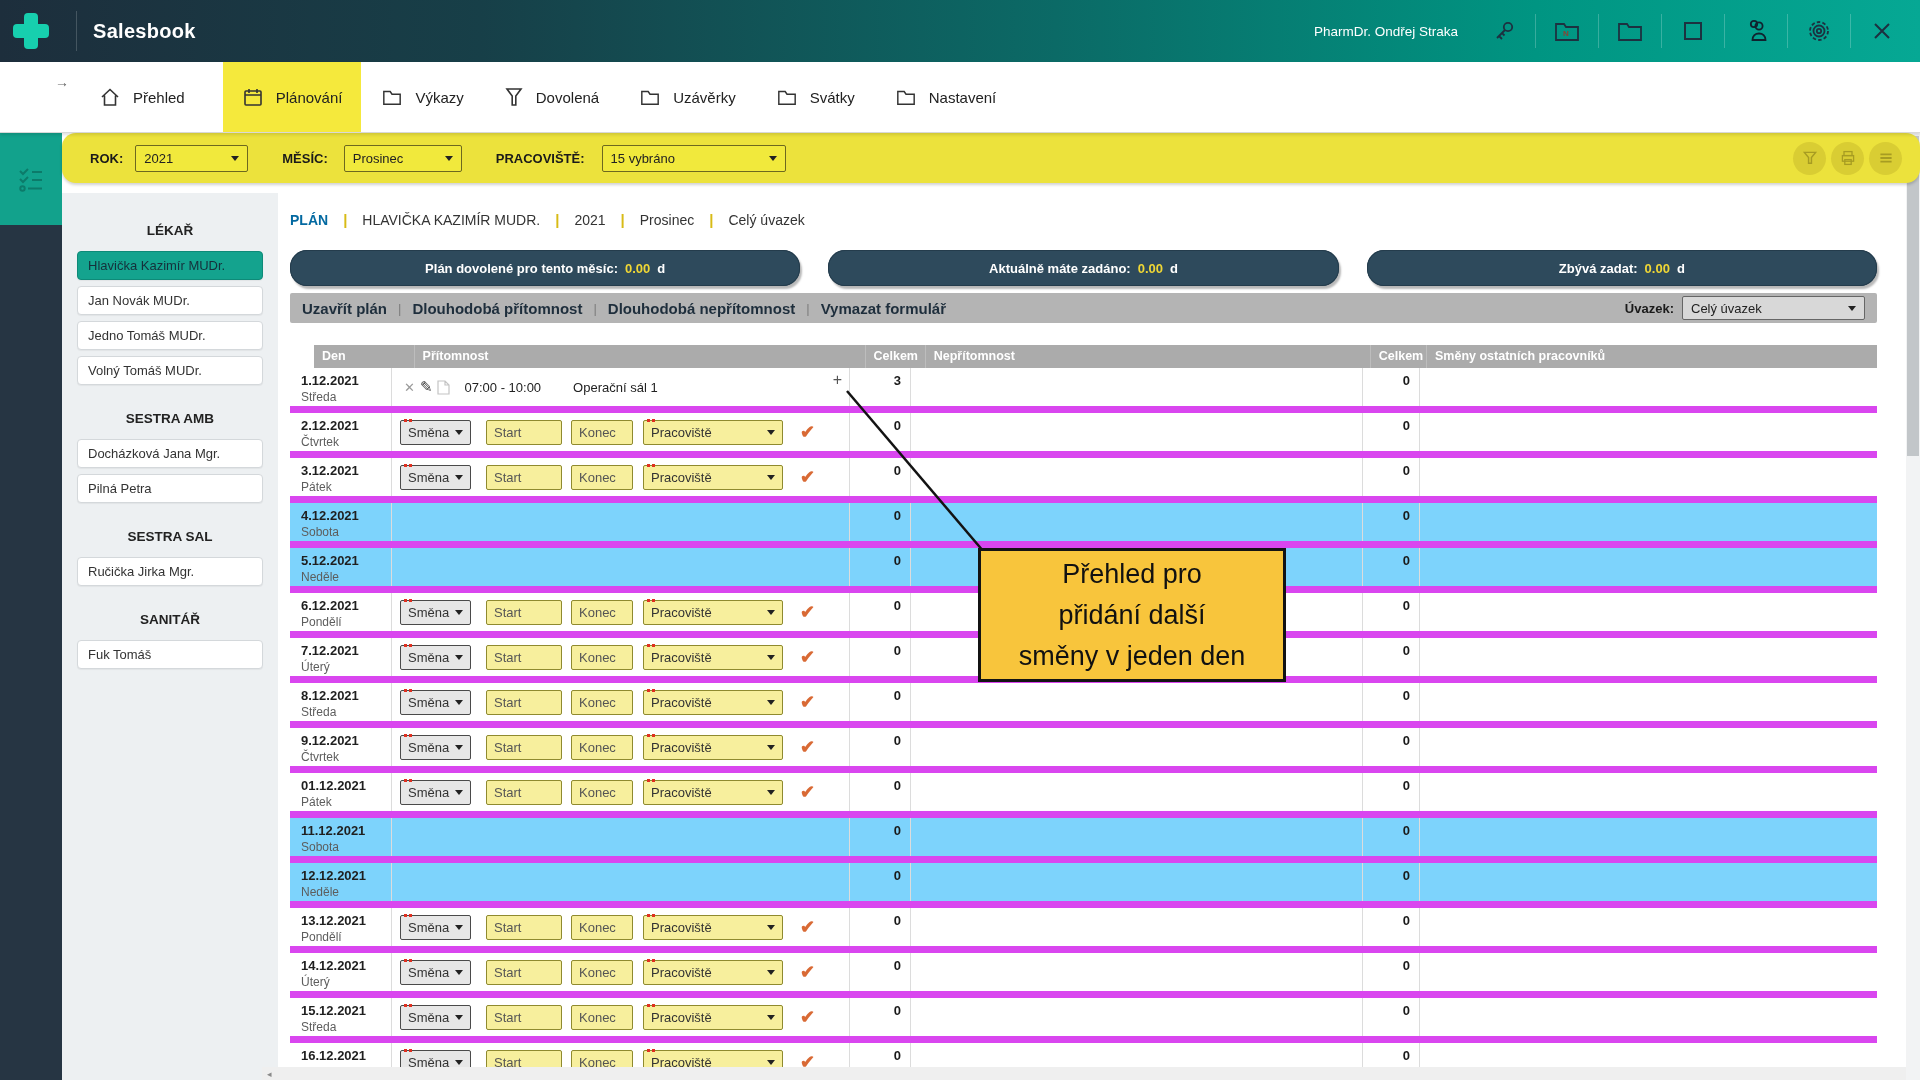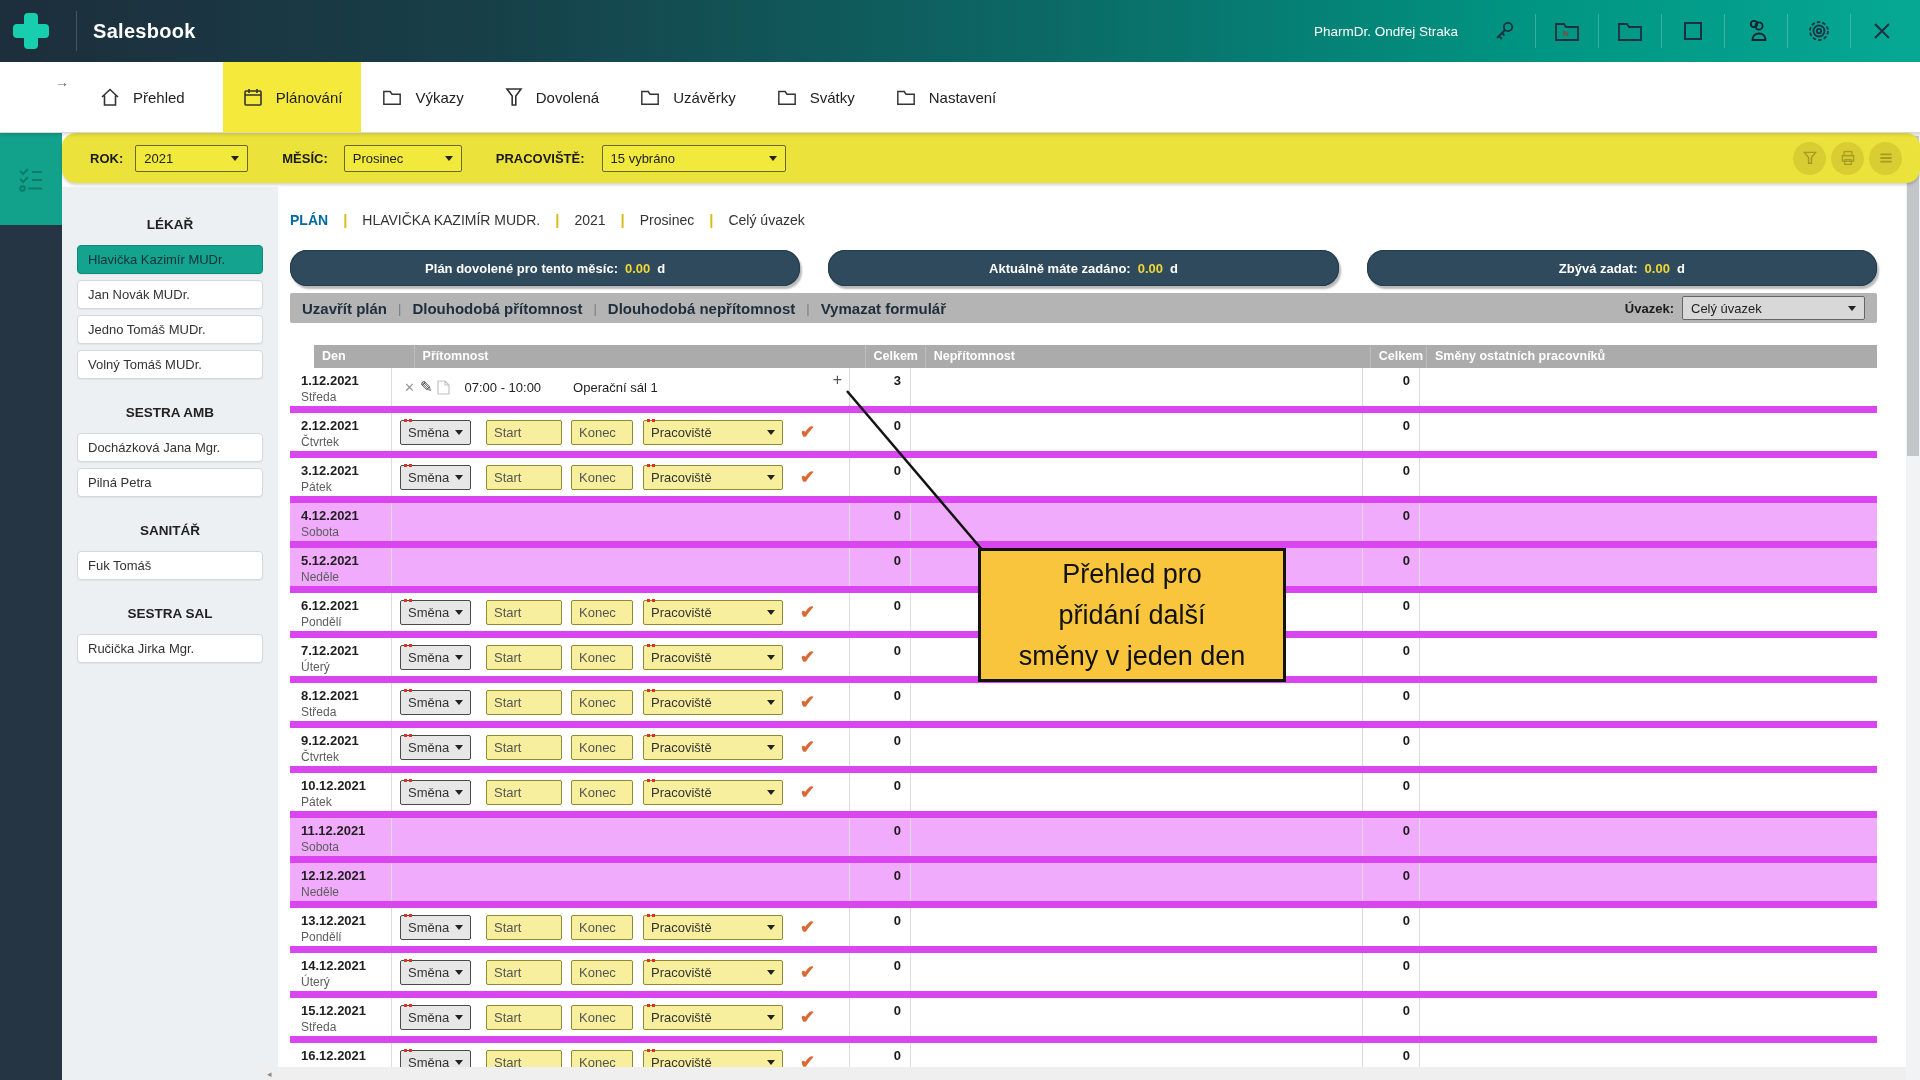--- a/index.html
+++ b/index.html
@@ -44,21 +44,21 @@
                 border-top:5px solid #222; }
   .fcircle { width:33px; height:33px; border-radius:50%; background:#d9cd33; display:flex;
              align-items:center; justify-content:center; margin-left:5px; cursor:pointer; }
 
   
   .leftstrip { position:absolute; left:0; top:133px; width:62px; bottom:0; background:#263543; }
   .teal-block { position:absolute; left:0; top:0; width:62px; height:92px; background:#12a28c;
                 display:flex; align-items:center; justify-content:center; cursor:pointer; }
 
   
-  .sidebar { position:absolute; left:62px; top:187px; width:216px; bottom:0; background:#edf0f2;
+  .sidebar { position:absolute; left:62px; top:193px; width:216px; bottom:0; background:#edf0f2;
              padding-top:30px; }
   .sgroup-title { text-align:center; font-size:13.5px; font-weight:bold; color:#222; margin:26px 0 13px; }
   .sidebar .sgroup:first-child .sgroup-title { margin-top:0; }
   .sitem { width:186px; height:29px; margin:0 auto 6px; background:#fff; border:1px solid #d4d8db;
            border-radius:4px; font-size:13px; color:#333; line-height:27px; padding-left:10px;
            box-shadow:0 1px 1px rgba(0,0,0,0.05); cursor:pointer; white-space:nowrap; overflow:hidden; }
   .sitem.selected { background:#14a38e; border-color:#0e8a78; color:#15303b; }
 
   
   .main { position:absolute; left:278px; top:183px; width:1628px; bottom:0; background:#fff; }
@@ -83,21 +83,21 @@
   .uvazek-select { width:183px; height:24px; background:#d8d8d8; border:1px solid #666; border-radius:2px;
                    display:flex; align-items:center; justify-content:space-between; padding:0 8px;
                    font-size:13px; color:#222; cursor:pointer; }
 
   
   .table { position:absolute; left:12px; top:162px; width:1587px; }
   .thead { display:flex; height:23px; background:#ababab;margin-left:24px; }
   .th { font-size:12.5px; font-weight:bold; color:#fff; line-height:23px; padding-left:8px;
         border-right:1px solid #bdbdbd; overflow:hidden; white-space:nowrap; }
   .trow { display:flex; height:45px; border-bottom:7px solid #d946ef; background:#fff; }
-  .trow.weekend { background:#f0abfc; }
+  .trow.weekend { background:#7dd3fc; }
   .td { border-right:1px solid #dcdcdc; position:relative; overflow:visible; }
   .c0 { width:102px; } .c1 { width:458px; } .c2 { width:61px; }
   .c3 { width:452px; } .c4 { width:57px; } .c5 { width:457px; border-right:none; }
   .dcell { padding:5px 0 0 11px; }
   .ddate { font-size:13px; font-weight:bold; color:#1f1f1f; }
   .dday  { font-size:12px; color:#5d5d5d; margin-top:2px; }
   .num-cell { text-align:right; padding:5px 9px 0 0; font-size:13px; font-weight:bold; color:#1a1a1a; }
 
   .entry-line { display:flex; align-items:center; height:100%; padding-left:12px; }
   .act-x { color:#9a9a9a; font-size:13px; cursor:pointer; }
@@ -312,26 +312,26 @@
         <div class="sitem">Jan Novák MUDr.</div>
         <div class="sitem">Jedno Tomáš MUDr.</div>
         <div class="sitem">Volný Tomáš MUDr.</div>
       </div>
       <div class="sgroup">
         <div class="sgroup-title">SESTRA AMB</div>
         <div class="sitem">Docházková Jana Mgr.</div>
         <div class="sitem">Pilná Petra</div>
       </div>
       <div class="sgroup">
+        <div class="sgroup-title">SESTRA SAL</div>
+        <div class="sitem">Ručička Jirka Mgr.</div>
+      </div>
+      <div class="sgroup">
         <div class="sgroup-title">SANITÁŘ</div>
         <div class="sitem">Fuk Tomáš</div>
-      </div>
-      <div class="sgroup">
-        <div class="sgroup-title">SESTRA SAL</div>
-        <div class="sitem">Ručička Jirka Mgr.</div>
       </div>
     </div>
 
   <div class="main">
 
     <div class="breadcrumb">
       <span class="crumb-first">PLÁN</span>
       <span class="crumb-sep">|</span>
       <span>HLAVIČKA KAZIMÍR MUDR.</span>
       <span class="crumb-sep">|</span>
@@ -590,21 +590,21 @@
                 <span class="check">✔</span>
               </div>
             </div>
             <div class="td c2 num-cell">0</div>
             <div class="td c3"></div>
             <div class="td c4 num-cell">0</div>
             <div class="td c5"></div>
           </div>
           <div class="trow">
             <div class="td c0 dcell">
-              <div class="ddate">10.12.2021</div>
+              <div class="ddate">01.12.2021</div>
               <div class="dday">Pátek</div>
             </div>
             <div class="td c1">
               <div class="form-line">
                 <div class="fs fs-smena">
                   <span class="reddots"></span>
                   <span>Směna</span>
                   <span class="caret-down"></span>
                 </div>
                 <input class="tinput in-start" placeholder="Start" style="">

